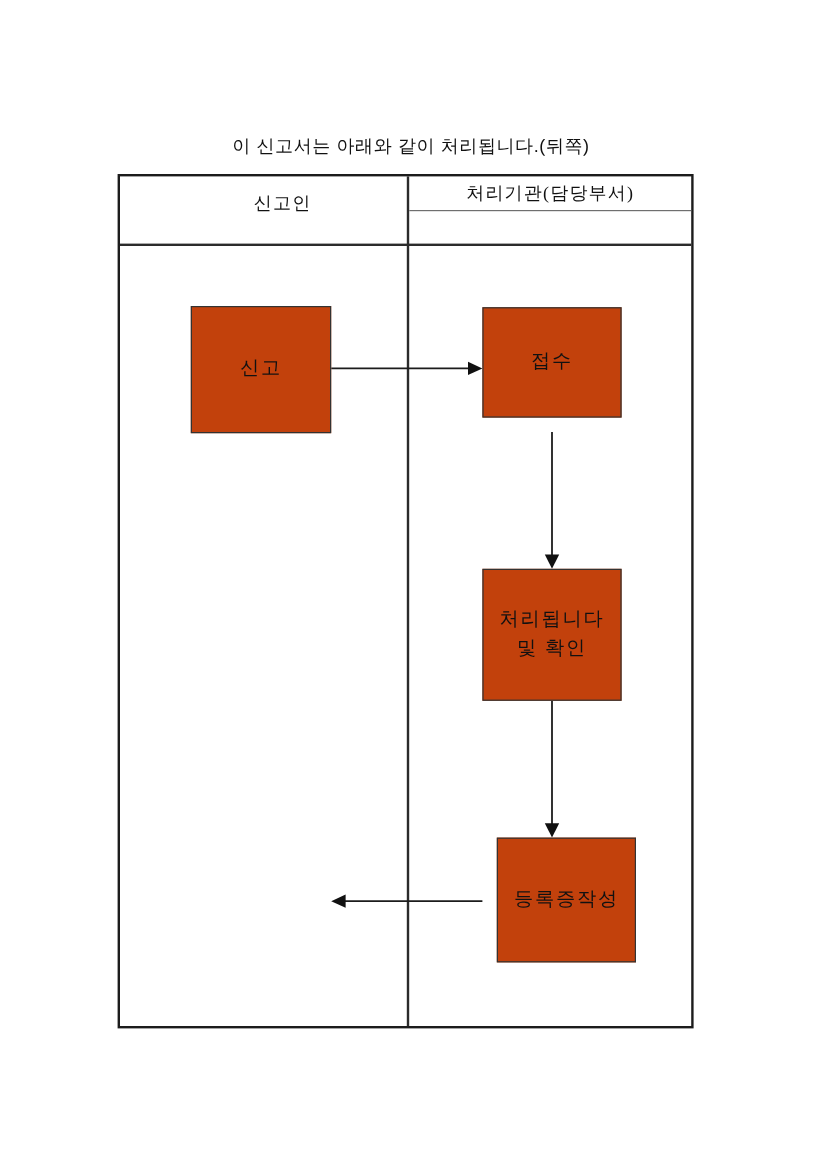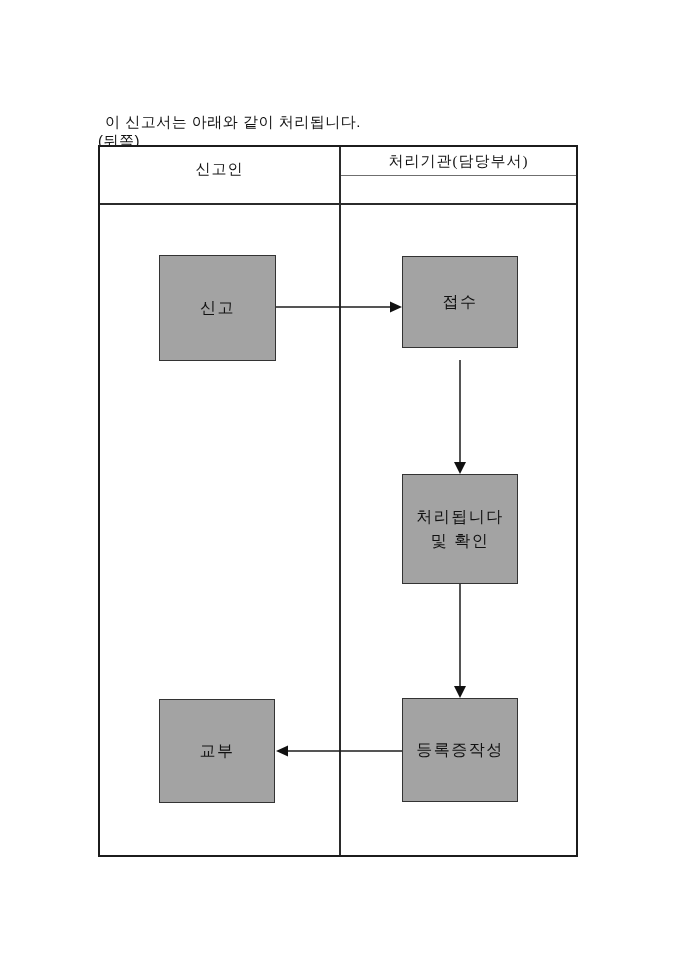--- a/index.html
+++ b/index.html
@@ -12,26 +12,25 @@
     color: #111111;
     font-family: "Liberation Sans", "DejaVu Sans", sans-serif;
     overflow: hidden;
   }
   .intro-row {
     position: absolute;
     left: 98px;
     top: 113px;
     width: 482px;
     display: flex;
-    justify-content: flex-end;
+    justify-content: center;
     align-items: baseline;
     font-size: 15px;
     letter-spacing: 0.5px;
     white-space: nowrap;
-    flex-direction: column;
   }
   .intro-text { padding-left: 7px; }
   .diagram {
     position: absolute;
     left: 98px;
     top: 145px;
     width: 480px;
     height: 712px;
     border: 2px solid #1c1c1c;
     background: #ffffff;
@@ -62,41 +61,41 @@
   }
   .cell {
     position: absolute;
     display: flex;
     align-items: center;
     justify-content: center;
     font-size: 15px;
     letter-spacing: 1px;
     white-space: nowrap;
   }
-  .left-header  { left: 0;     top: 0;    width: 239px; height: 44px; }
+  .left-header  { left: 16px;     top: 0;    width: 239px; height: 44px; }
   .right-h1     { left: 241px; top: 0;    width: 235px; height: 28px; font-family: Liberation Serif, serif; }
   .right-h2     { left: 241px; top: 29px; width: 235px; height: 27px; }
   .box {
     position: absolute;
     border: 1.5px solid #333333;
-    background: #a3a3a3;
+    background: #c2410c;
     display: flex;
     flex-direction: column;
     align-items: center;
     justify-content: center;
     text-align: center;
     font-size: 16px;
     letter-spacing: 1.5px;
     line-height: 24px;
     z-index: 2;
   }
   .box-report  { left: 59px;  top: 108px; width: 117px; height: 106px; }
   .box-receipt { left: 302px; top: 109px; width: 116px; height: 92px; }
   .box-review  { left: 302px; top: 327px; width: 116px; height: 110px; }
-  .box-cert    { left: 302px; top: 551px; width: 116px; height: 104px; }
+  .box-cert    { left: 314px; top: 551px; width: 116px; height: 104px; }
   .box-issue   { left: 59px;  top: 552px; width: 116px; height: 104px; }
   .arrows {
     position: absolute;
     inset: 0;
     width: 100%;
     height: 100%;
     pointer-events: none;
     z-index: 1;
   }
   .arrows line { stroke: #1c1c1c; stroke-width: 1.5; }
@@ -149,18 +148,15 @@
 
     <div class="box box-review">
       <span>처리됩니다</span>
       <span>및 확인</span>
     </div>
 
     <div class="box box-cert">
       <span>등록증작성</span>
     </div>
 
-    <div class="box box-issue">
-      <span>교부</span>
-    </div>
 
   </div>
 </div>
 
 </body></html>

